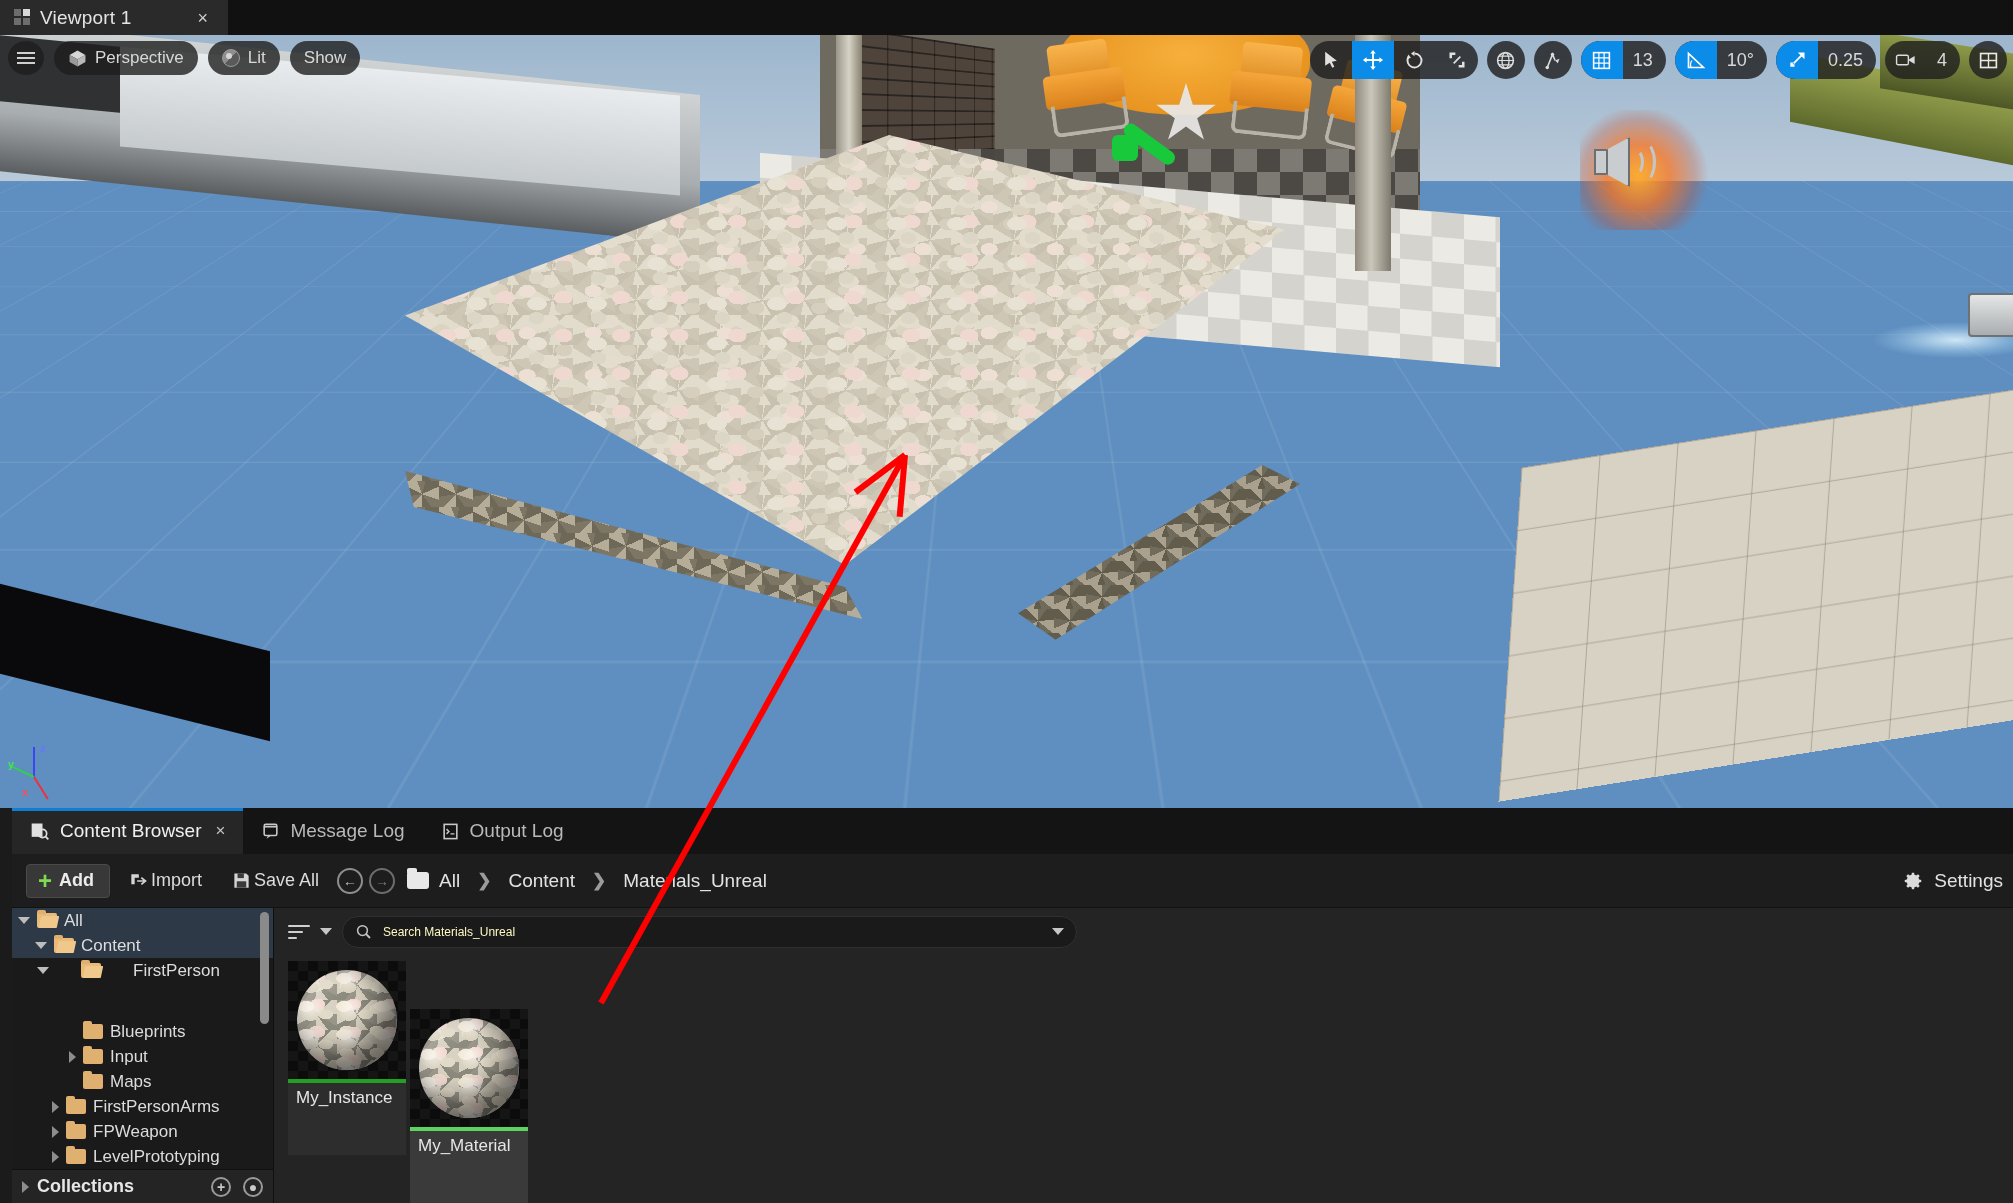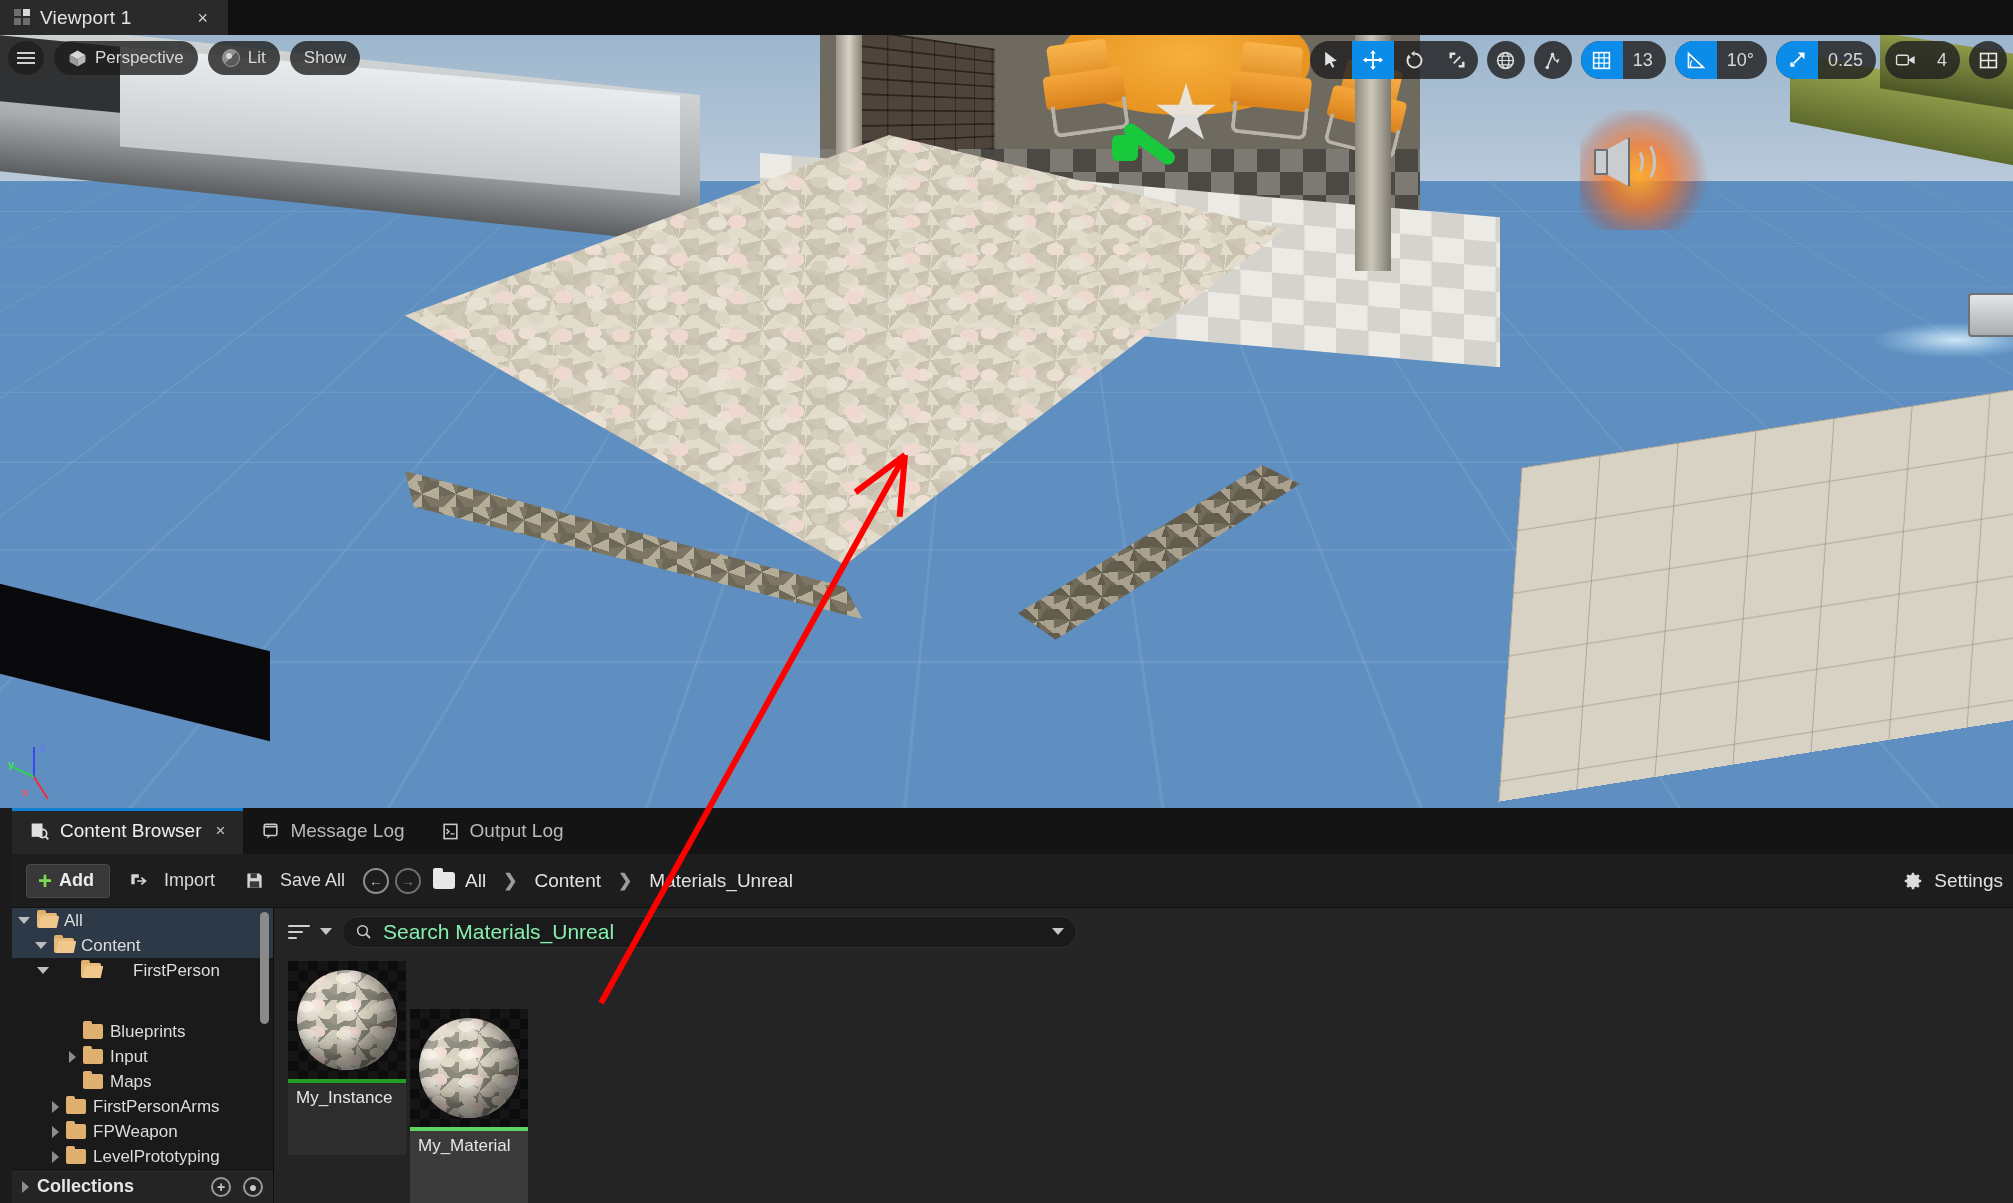--- a/index.html
+++ b/index.html
@@ -323,21 +323,21 @@
     padding: 0 14px; background: #1d1d1d;
     border-bottom: 1px solid #121212;
   }
   .add-btn {
     display:flex; align-items:center; gap:7px;
     background: #383838; border: 1px solid #4a4a4a; border-radius: 4px;
     height: 34px; padding: 0 15px 0 11px; color: #ececec; font-size: 18px; font-weight: bold;
   }
   .plus { color: #7ddb52; font-size: 24px; line-height: 1; font-weight: bold; }
   .tbitem {
-    display: flex; align-items: center; gap: 16px; padding: 0 12px; height: 34px;
+    display: flex; align-items: center; gap: 3px; padding: 0 12px; height: 34px;
     color: #dcdcdc; font-size: 18px;
   }
   .navc {
     width: 26px; height: 26px; border-radius: 50%; border: 2px solid #8e8e8e;
     display:flex; align-items:center; justify-content:center; color:#bdbdbd; font-size: 14px;
   }
   .navc.dim { border-color:#6d6d6d; color:#7c7c7c; }
   .crumb { color: #e2e2e2; font-size: 19px; padding: 0 4px; }
   .crumb-sep { color: #9b9b9b; font-size: 17px; padding: 0 7px; font-weight: bold; }
   .folder-ico {
@@ -419,21 +419,21 @@
   .filter-ico i:nth-child(3){ top:13px; width:9px; }
   .chev-down {
     width: 0; height: 0; border-left: 6px solid transparent; border-right: 6px solid transparent;
     border-top: 7px solid #c6c6c6;
   }
   .search-box {
     flex: 1; height: 32px; background: #1a1a1a; border: 1px solid #303030;
     border-radius: 16px; display: flex; align-items: center; gap: 10px; padding: 0 12px;
     max-width: 735px;
   }
-  .search-box .ph { color: #86efac; font-size: 21px; flex: 1; }
+  .search-box .ph { color: #fef9c3; font-size: 12px; flex: 1; }
 
   .asset-grid { flex: 1; display: flex; gap: 4px; padding: 6px 14px 0 14px; align-items: flex-start; }
   .tile { width: 118px; background: #2d2d2d; }
   .tile.hovered { background: #3a3a3a; margin-top: 48px; }
   .thumb {
     height: 118px; background: #0d0d0d; display: flex; align-items: center; justify-content: center;
     position: relative;
   }
   .thumb::before {
     content:''; position:absolute; inset:0;

